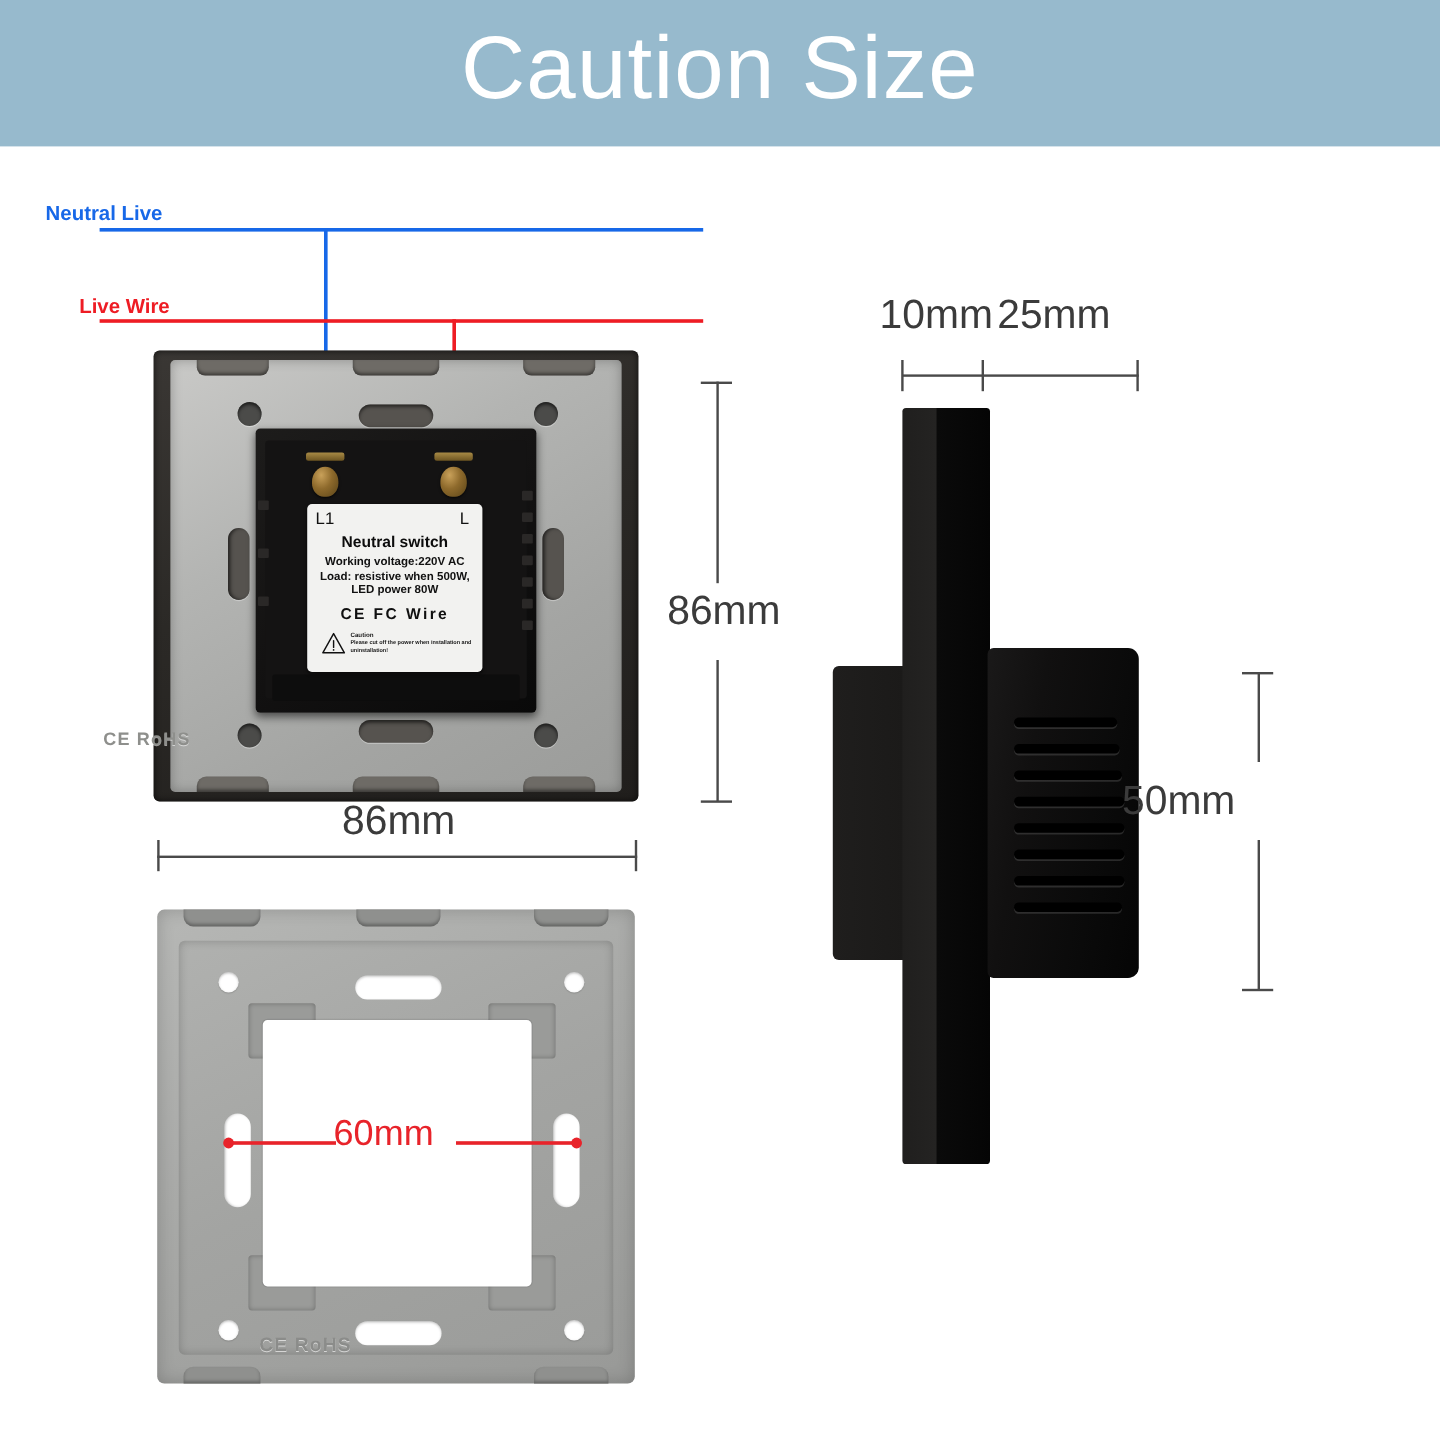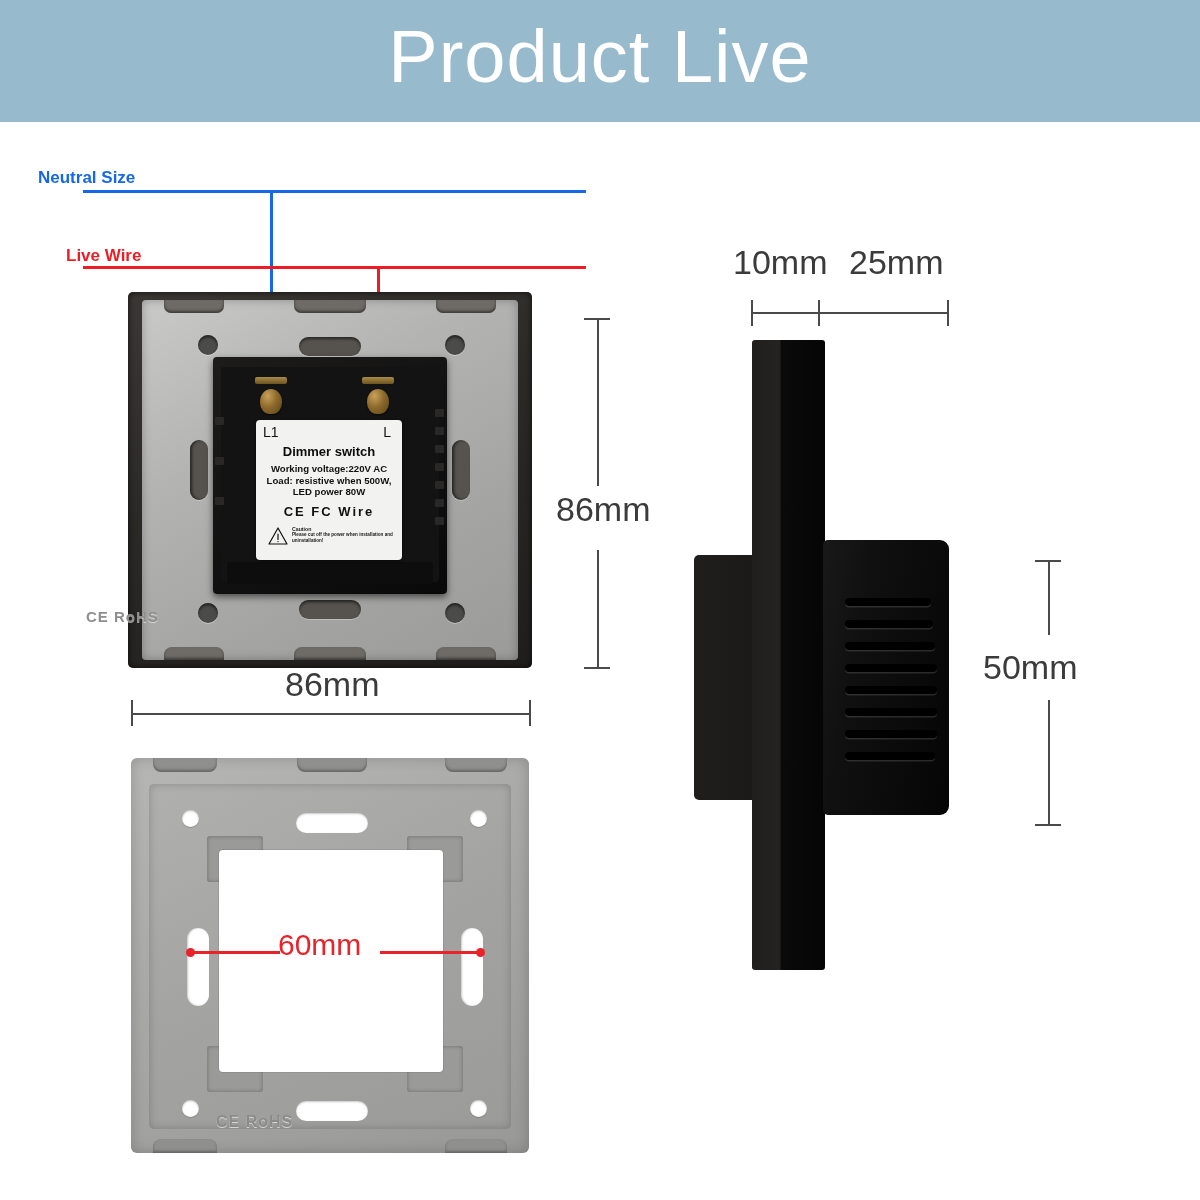--- a/index.html
+++ b/index.html
@@ -267,28 +267,28 @@
   #dim-86h-cap-l  { left: 131px; top: 700px; }
   #dim-86h-cap-r  { left: 529px; top: 700px; }
   #dim-86h-text   { left: 285px; top: 665px; }
 
   
   #dim-top-line   { left: 752px; top: 312px; width: 197px; }
   #dim-top-t1     { left: 751px; top: 300px; }
   #dim-top-t2     { left: 818px; top: 300px; }
   #dim-top-t3     { left: 947px; top: 300px; }
   #dim-10mm-text  { left: 733px; top: 243px; }
-  #dim-25mm-text  { left: 849px; top: 243px; }
+  #dim-25mm-text  { left: 831px; top: 243px; }
 
   
   #dim-50v-top    { left: 1048px; top: 560px; height: 75px; }
   #dim-50v-bottom { left: 1048px; top: 700px; height: 125px; }
   #dim-50v-cap-top    { left: 1035px; top: 560px; }
   #dim-50v-cap-bottom { left: 1035px; top: 824px; }
-  #dim-50v-text   { left: 983px; top: 648px; }
+  #dim-50v-text   { left: 935px; top: 648px; }
 
   
   #side-view {
     position: absolute;
     left: 690px; top: 340px;
     width: 270px; height: 640px;
   }
   #side-glass {
     position: absolute;
     left: 62px; top: 0px;
@@ -423,24 +423,24 @@
     color: #e8232a;
     white-space: nowrap;
   }
 </style>
 </head>
 <body>
 
 <div id="page">
 
   <div id="header-banner">
-    <div id="header-title">Product Live</div>
+    <div id="header-title">Caution Size</div>
   </div>
 
-  <div class="wire-label" id="neutral-wire-label">Neutral Size</div>
+  <div class="wire-label" id="neutral-wire-label">Neutral Live</div>
   <div class="wire-h" id="neutral-wire-h"></div>
   <div class="wire-v" id="neutral-wire-v"></div>
 
   <div class="wire-label" id="live-wire-label">Live Wire</div>
   <div class="wire-h" id="live-wire-h"></div>
   <div class="wire-v" id="live-wire-v"></div>
 
   <div id="front-view">
     <div id="front-glass-frame"></div>
     <div id="front-backplate">
@@ -487,21 +487,21 @@
   </div>
 
   <div class="terminal-bar" style="left:255px; top:377px;"></div>
   <div class="terminal-screw" style="left:260px; top:389px;"></div>
   <div class="terminal-bar" style="left:362px; top:377px;"></div>
   <div class="terminal-screw" style="left:367px; top:389px;"></div>
 
   <div id="spec-label">
     <div id="spec-l1">L1</div>
     <div id="spec-l">L</div>
-    <div id="spec-title">Dimmer switch</div>
+    <div id="spec-title">Neutral switch</div>
     <div id="spec-lines">
       <div>Working voltage:220V AC</div>
       <div>Load: resistive when 500W,</div>
       <div>LED power 80W</div>
     </div>
     <div id="spec-certs">CE FC Wire</div>
     <div id="spec-caution-wrap">
       <div id="caution-triangle">
         <svg width="20" height="18" viewBox="0 0 20 18">
           <polygon points="10,1 19,17 1,17" fill="none" stroke="#111" stroke-width="1.2" stroke-linejoin="round"></polygon>

